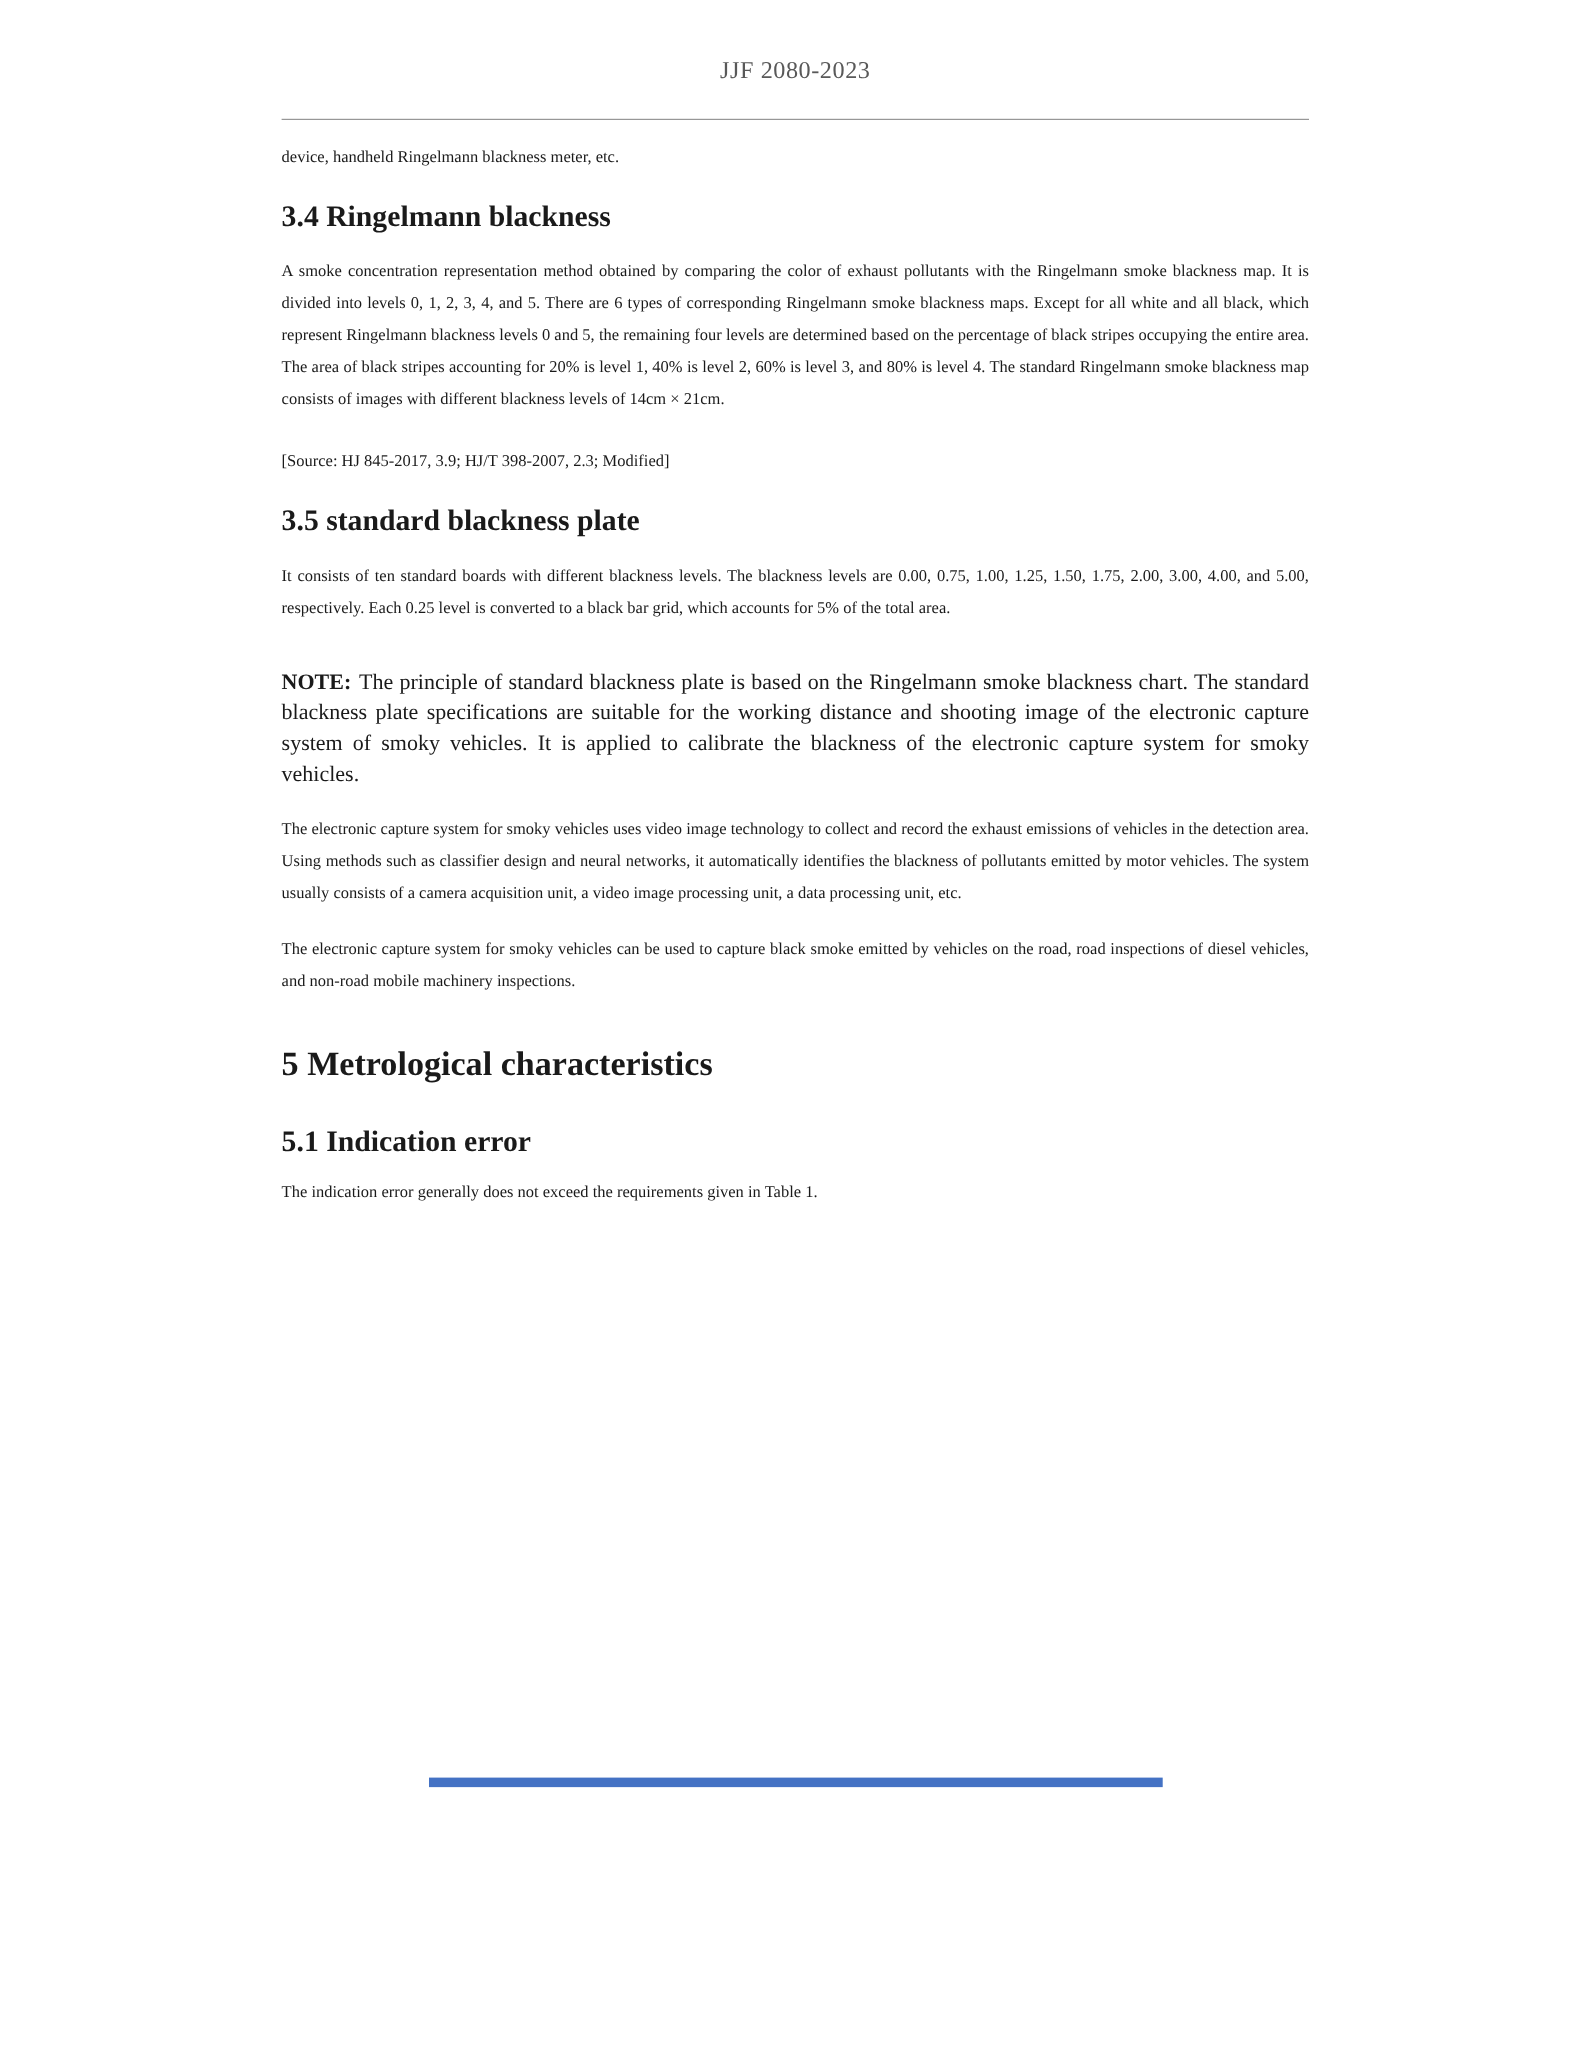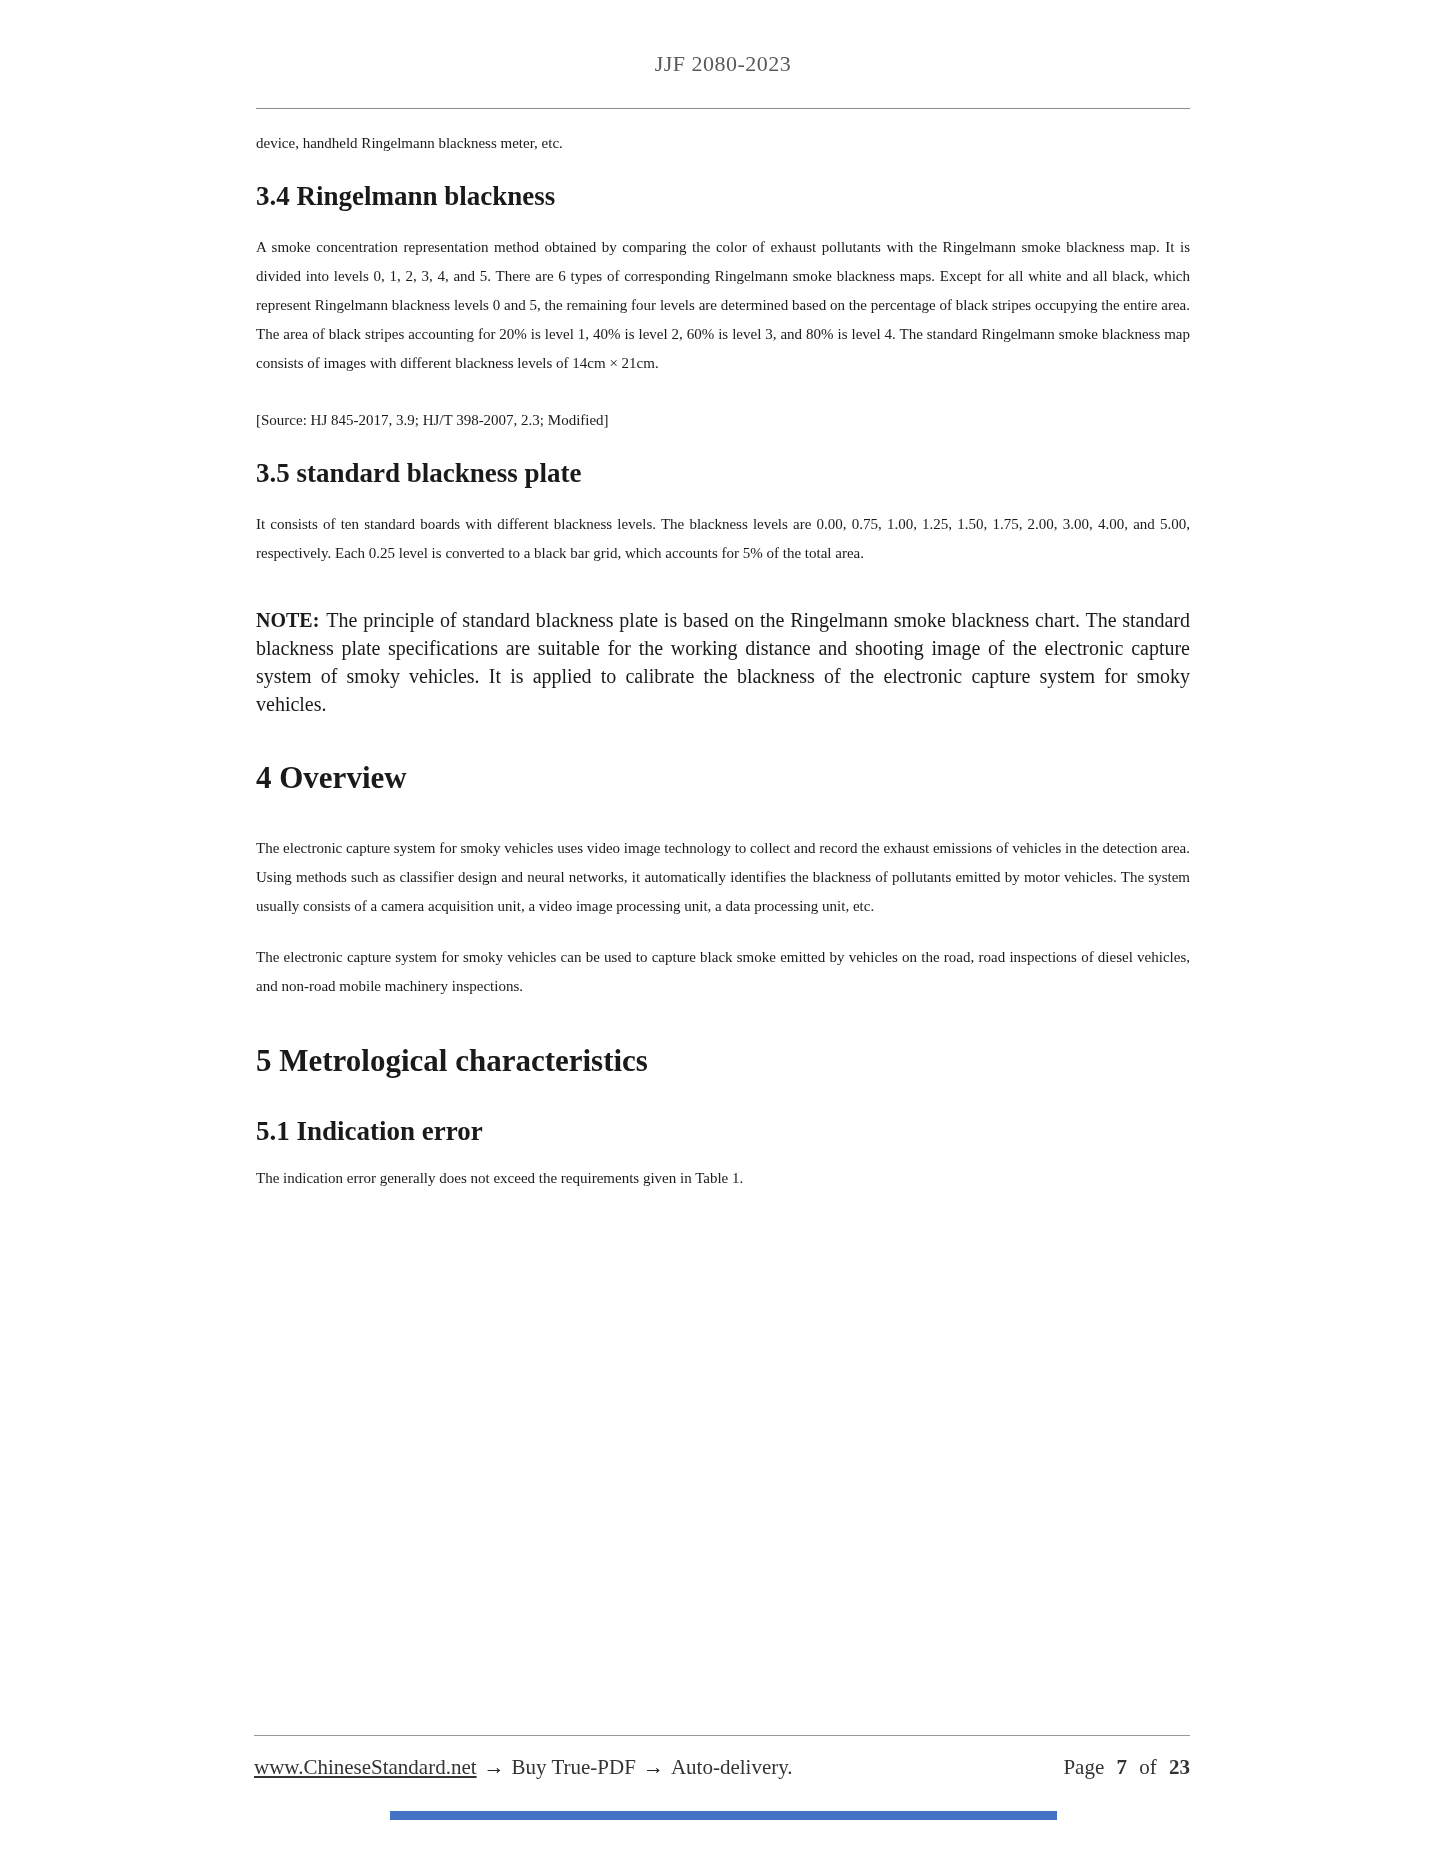--- a/index.html
+++ b/index.html
@@ -3,21 +3,21 @@
 <meta charset="utf-8">
 <style>
   html, body {
     margin: 0;
     padding: 0;
     background: #ffffff;
   }
   .page {
     position: relative;
     width: 1445px;
-    height: 1820px;
+    height: 1625px;
     background: #ffffff;
     font-family: "Liberation Serif", "DejaVu Serif", serif;
     color: #1a1a1a;
     overflow: hidden;
   }
   .content {
     position: absolute;
     left: 256px;
     top: 0;
     width: 934px;
@@ -126,21 +126,20 @@
     <p class="body-text source-line">[Source: HJ 845-2017, 3.9; HJ/T 398-2007, 2.3; Modified]</p>
 
     <div class="h3">3.5 standard blackness plate</div>
 
     <p class="body-text para">It consists of ten standard boards with different blackness levels. The blackness levels are 0.00, 0.75, 1.00, 1.25, 1.50, 1.75, 2.00, 3.00, 4.00, and 5.00, respectively. Each 0.25 level is converted to a black bar grid, which accounts for 5% of the total area.</p>
 
     <p class="note">
       <span class="note-label">NOTE:</span><span>The principle of standard blackness plate is based on the Ringelmann smoke blackness chart. The standard blackness plate specifications are suitable for the working distance and shooting image of the electronic capture system of smoky vehicles. It is applied to calibrate the blackness of the electronic capture system for smoky vehicles.</span>
     </p>
 
-    <div class="h2">4 Overview</div>
 
     <p class="body-text para">The electronic capture system for smoky vehicles uses video image technology to collect and record the exhaust emissions of vehicles in the detection area. Using methods such as classifier design and neural networks, it automatically identifies the blackness of pollutants emitted by motor vehicles. The system usually consists of a camera acquisition unit, a video image processing unit, a data processing unit, etc.</p>
 
     <p class="body-text para">The electronic capture system for smoky vehicles can be used to capture black smoke emitted by vehicles on the road, road inspections of diesel vehicles, and non-road mobile machinery inspections.</p>
 
     <div class="h2">5 Metrological characteristics</div>
 
     <div class="h3">5.1 Indication error</div>
 
     <p class="body-text final-line">The indication error generally does not exceed the requirements given in Table 1.</p>

